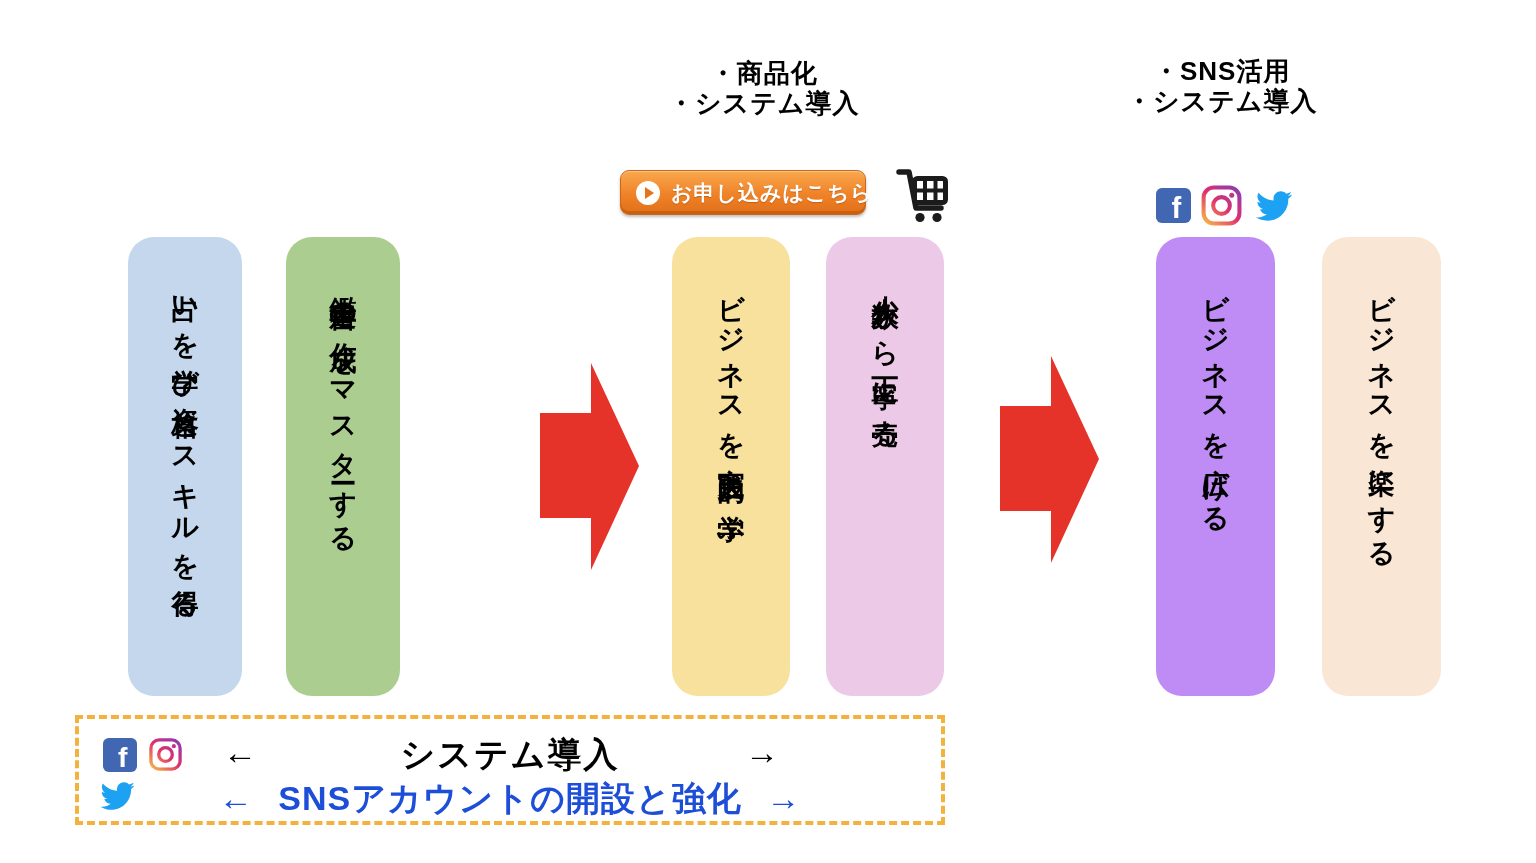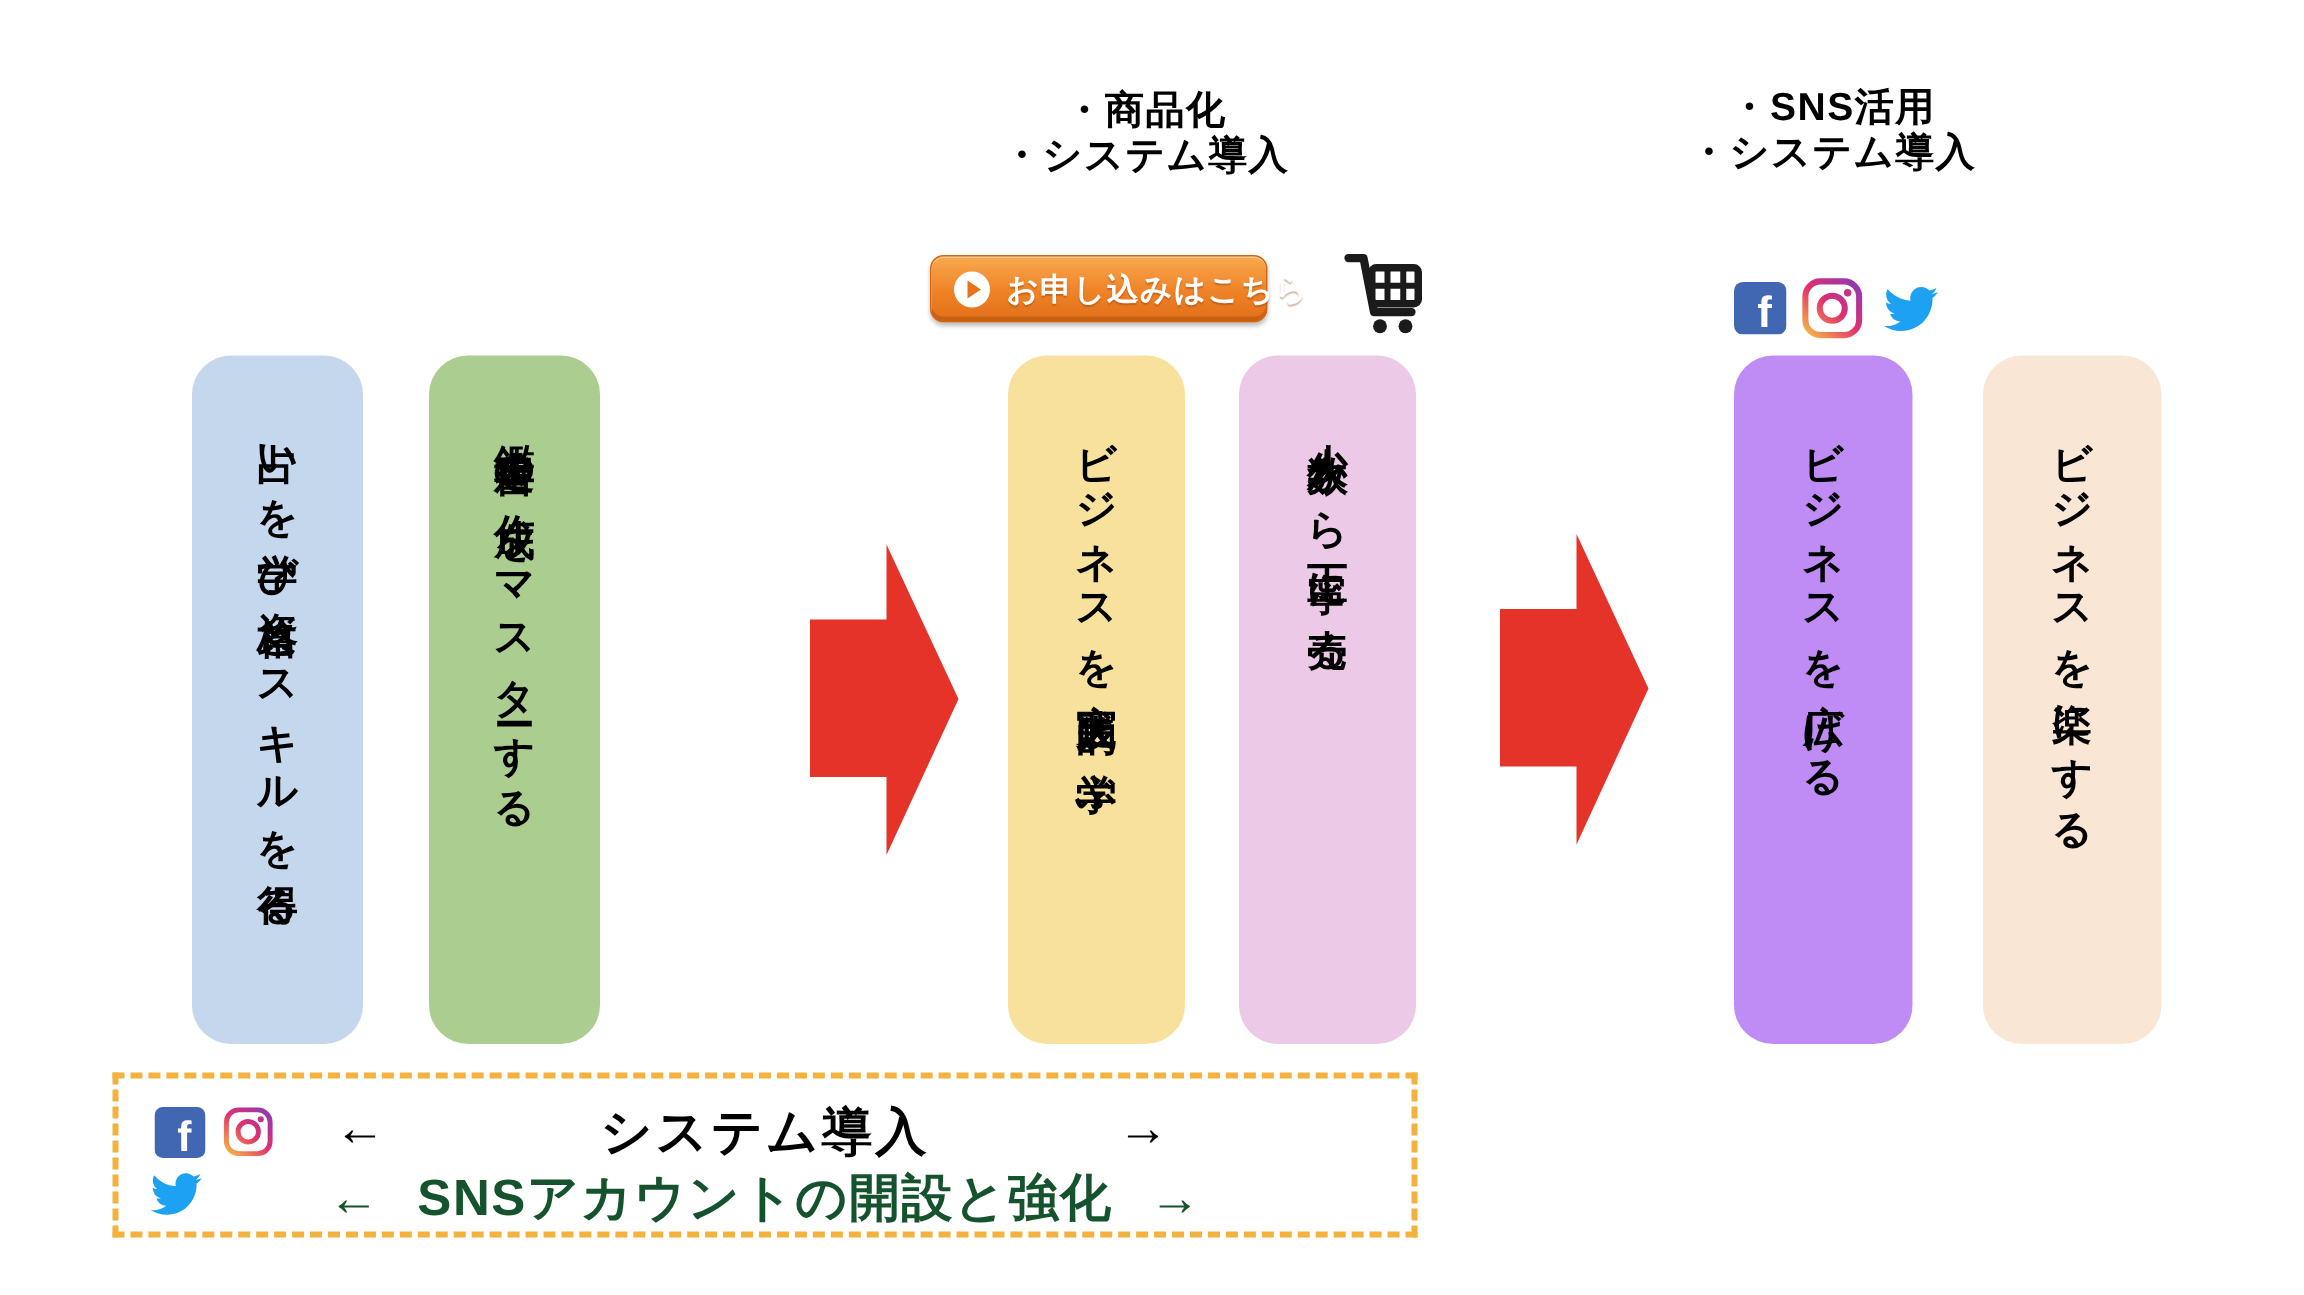--- a/index.html
+++ b/index.html
@@ -7,21 +7,21 @@
     font-family:"Liberation Sans","DejaVu Sans",sans-serif; }
   #stage { position:relative; width:1536px; height:863px; background:#ffffff; }
 
   
   .notes { position:absolute; font-weight:bold; color:#000; font-size:26px; line-height:30px; letter-spacing:1px; }
   .notes div { white-space:nowrap;text-align:center; }
   .notes-product { left:668px; top:58px; }
   .notes-sns { left:1126px; top:56px; }
 
   
-  .cta { position:absolute; left:620px; top:170px; width:225px; height:45px;
+  .cta { position:absolute; left:620px; top:170px; width:246px; height:45px;
     border-radius:9px; border:1px solid #cf6614;
     background:linear-gradient(180deg,#f9a84e 0%,#ef8227 55%,#e26f18 100%);
     box-shadow:0 2px 3px rgba(0,0,0,0.25), inset 0 1px 0 rgba(255,255,255,0.35), inset 0 -3px 0 rgba(140,60,0,0.30);
     display:flex; align-items:center; gap:11px; padding-left:15px; cursor:pointer; }
   .cta-label { color:#ffffff; font-weight:bold; font-size:21px; letter-spacing:1px;
     text-shadow:0 1px 1px rgba(120,50,0,0.35); white-space:nowrap; }
   .play-circle { width:24px; height:24px; border-radius:50%; background:#ffffff; flex:0 0 auto;
     display:flex; align-items:center; justify-content:center; }
   .play-circle::after { content:""; display:block; margin-left:2px;
     border-left:9px solid #e8721c; border-top:6px solid transparent; border-bottom:6px solid transparent; }
@@ -56,21 +56,21 @@
   .bb-icon { position:absolute; }
   .bb-fb { left:24px; top:19px; }
   .bb-ig { left:69px; top:18px; }
   .bb-tw { left:18px; top:60px; }
   .bb-arrow { position:absolute; font-weight:bold; font-size:34px; color:#000; line-height:36px; }
   .bb-arrow-l { left:144px; top:15px; }
   .bb-arrow-r { left:666px; top:15px; }
   .bb-line1 { position:absolute; left:0; right:0; top:13px; text-align:center;
     font-weight:bold; font-size:34px; color:#000; letter-spacing:2px; }
   .bb-line2 { position:absolute; left:0; right:0; top:57px; text-align:center;
-    font-weight:bold; font-size:34px; color:#14532d; letter-spacing:1px; word-spacing:14px; white-space:nowrap; }
+    font-weight:bold; font-size:34px; color:#1d4ed8; letter-spacing:1px; word-spacing:14px; white-space:nowrap; }
 </style>
 </head>
 <body>
 
 <div id="stage">
 
   <div class="notes notes-product">
     <div>・商品化</div>
     <div>・システム導入</div>
   </div>

